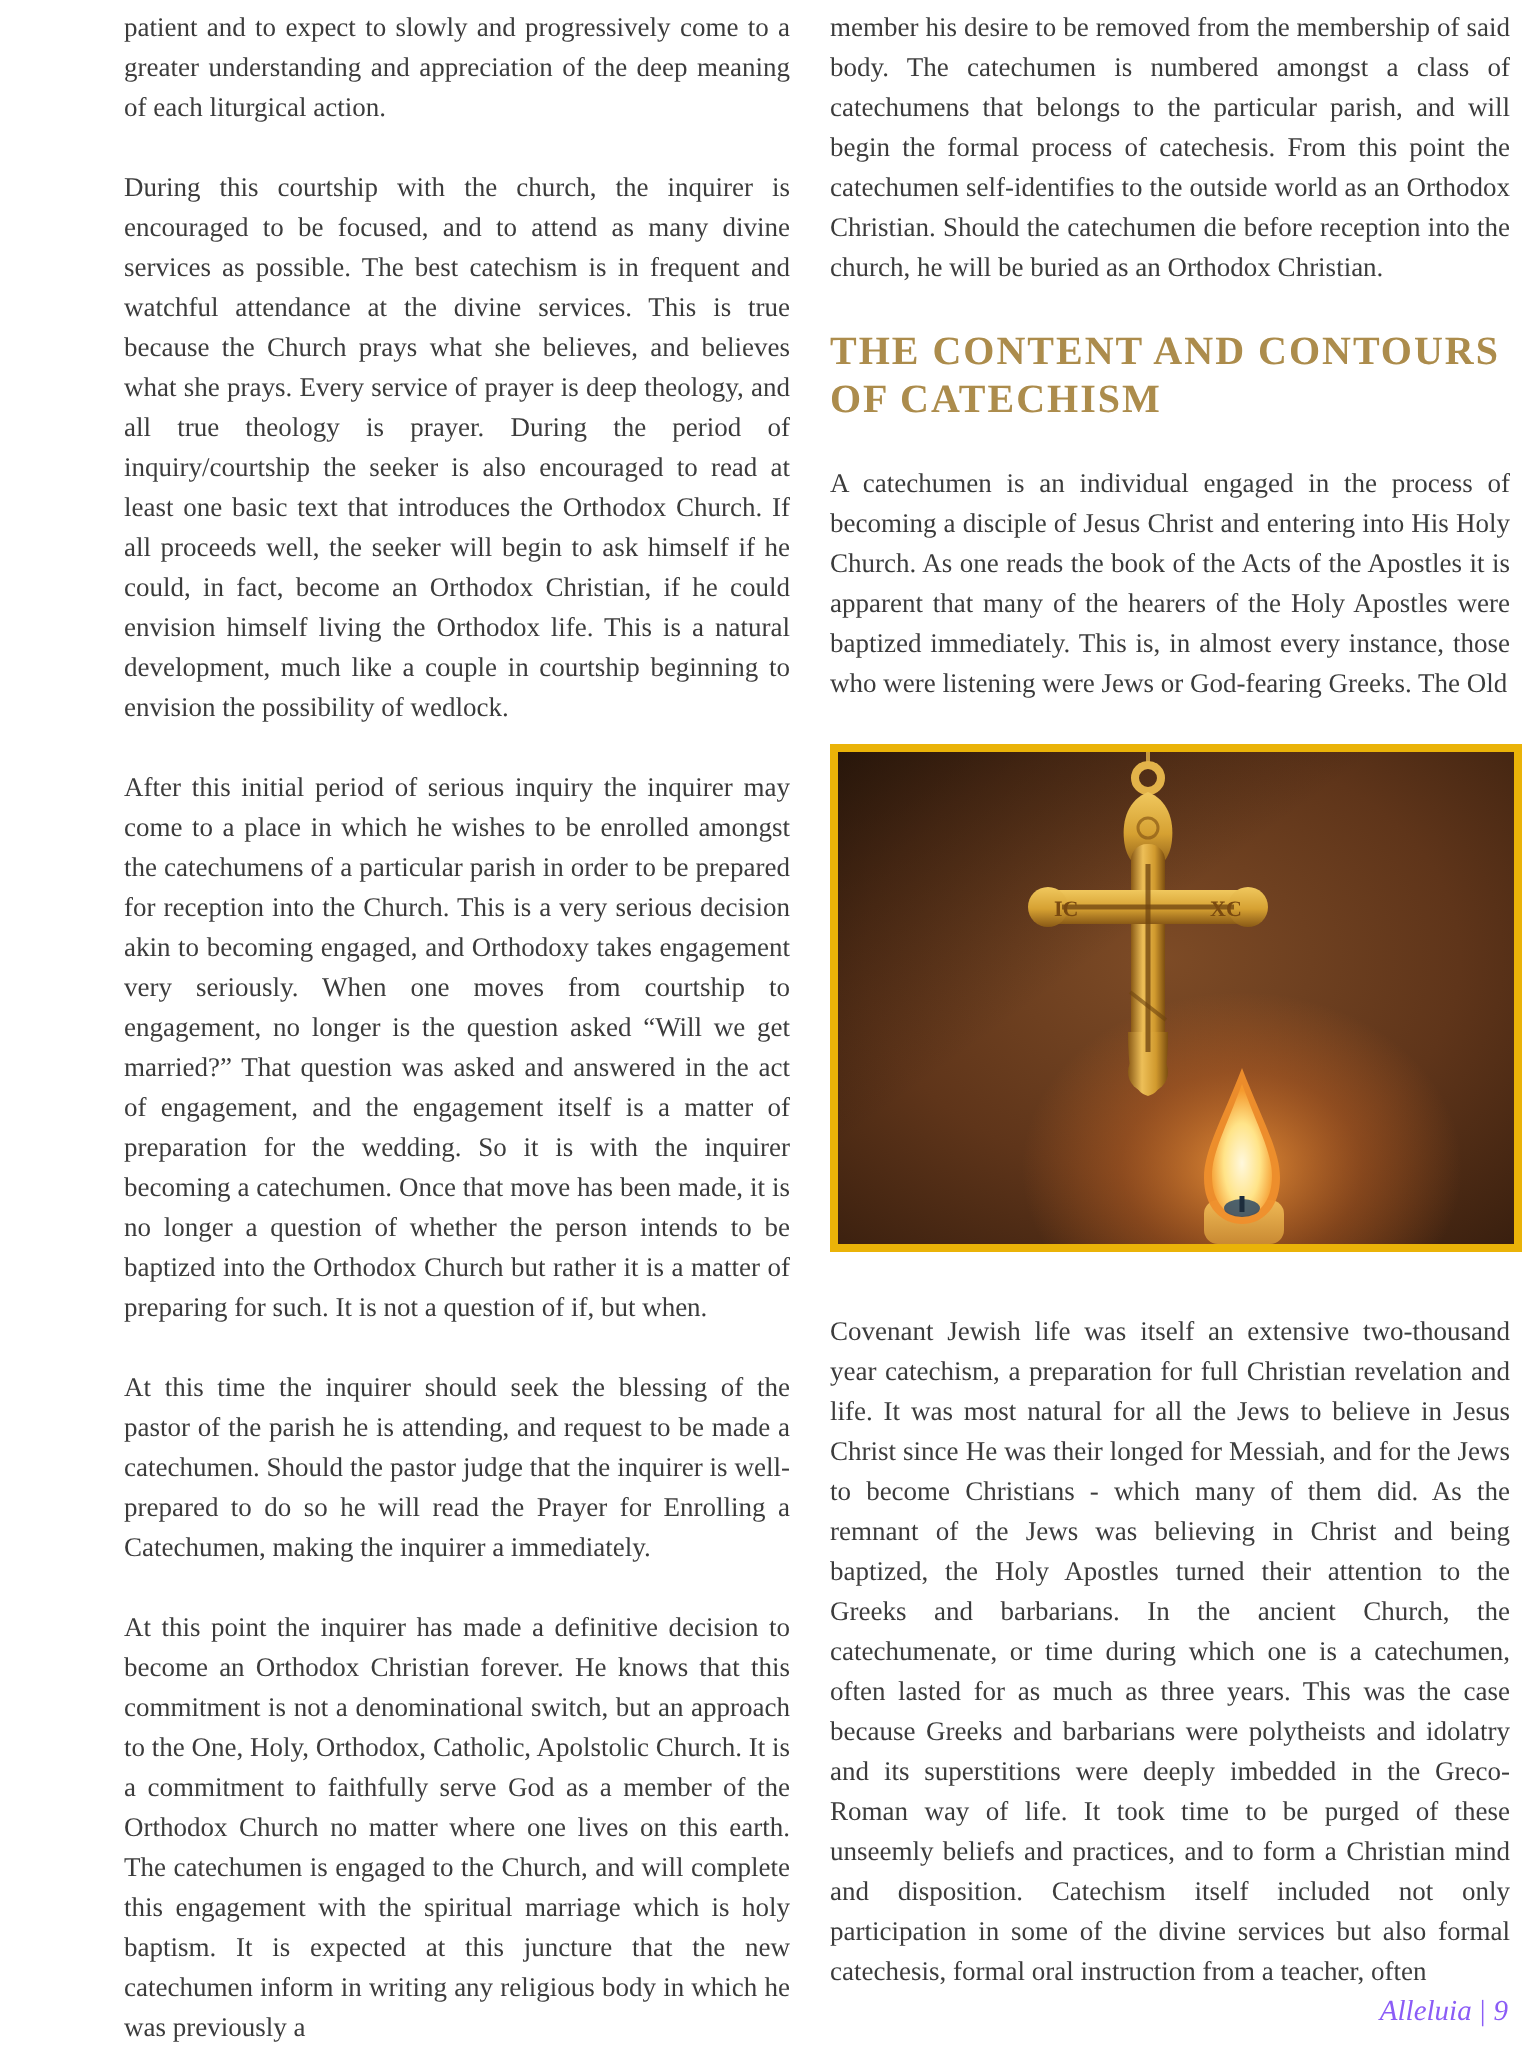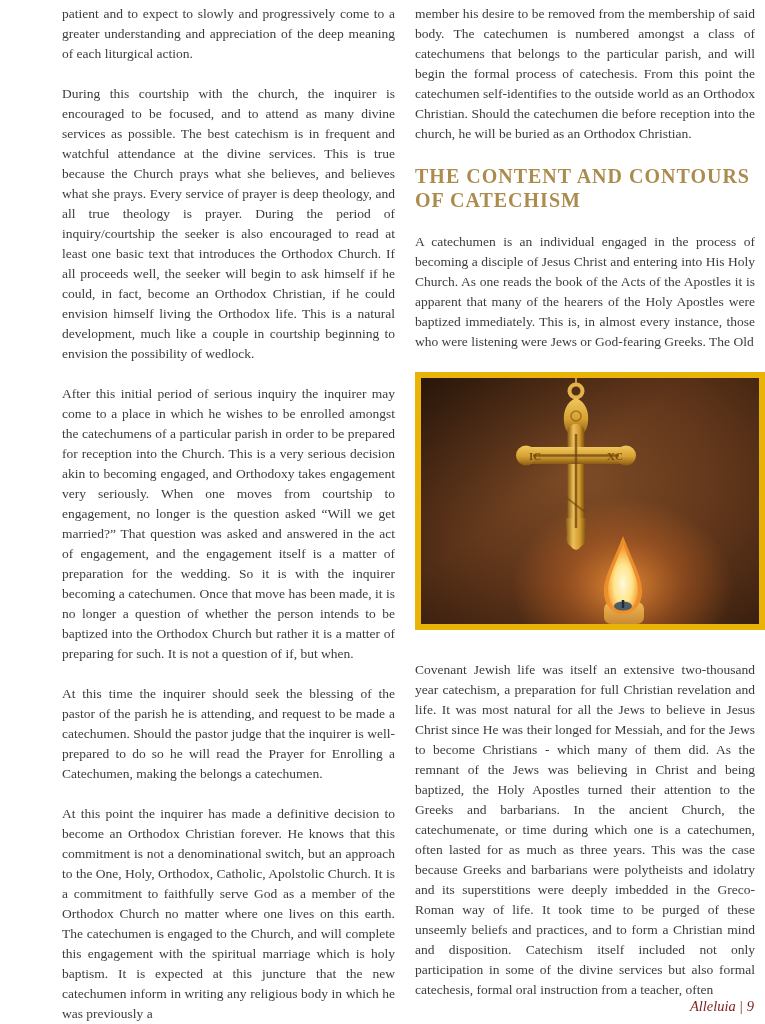--- a/index.html
+++ b/index.html
@@ -35,49 +35,49 @@
     line-height:24px;
     letter-spacing:1px;
     color:#ac8c4c;
     margin:14px 0 20px 0;
     text-align:left;
   }
   figure.photo{
     margin:0 0 30px 0;
     padding:0;
     width:338px;height:246px;
-    border:6px solid #eab308;
+    border:4px solid #eab308;
     line-height:0;
   }
   .page-footer{
     position:absolute;
     top:997px;
     right:11px;
     font-size:14.5px;
     line-height:18px;
-    color:#7f1d1d;
+    color:#8b5cf6;
     font-style:italic;
   }
   .page-footer .sep{
     font-style:normal;
     padding:0 4px;
   }
 </style>
 </head>
 <body>
 
 <div class="page">
 
   <div class="columns">
 
     <div class="col col-left">
       <p>patient and to expect to slowly and progressively come to a greater understanding and appreciation of the deep meaning of each liturgical action.</p>
       <p>During this courtship with the church, the inquirer is encouraged to be focused, and to attend as many divine services as possible. The best catechism is in frequent and watchful attendance at the divine services. This is true because the Church prays what she believes, and believes what she prays.  Every service of prayer is deep theology, and all true theology is prayer. During the period of inquiry/courtship the seeker is also encouraged to read at least one basic text that introduces the Orthodox Church.  If all proceeds well, the seeker will begin to ask himself if he could, in fact, become an Orthodox Christian, if he could envision himself living the Orthodox life. This is a natural development, much like a couple in courtship beginning to envision the possibility of wedlock.</p>
       <p>After this initial period of serious inquiry the inquirer may come to a place in which he wishes to be enrolled amongst the catechumens of a particular parish in order to be prepared for reception into the Church. This is a very serious decision akin to becoming engaged, and Orthodoxy takes engagement very seriously. When one moves from courtship to engagement, no longer is the question asked “Will we get married?” That question was asked and answered in the act of engagement, and the engagement itself is a matter of preparation for the wedding. So it is with the inquirer becoming a catechumen. Once that move has been made, it is no longer a question of whether the person intends to be baptized into the Orthodox Church but rather it is a matter of preparing for such. It is not a question of if, but when.</p>
-      <p>At this time the inquirer should seek the blessing of the pastor of the parish he is attending, and request to be made a catechumen. Should the pastor judge that the inquirer is well-prepared to do so he will read the Prayer for Enrolling a Catechumen, making the belongs a catechumen.</p>
+      <p>At this time the inquirer should seek the blessing of the pastor of the parish he is attending, and request to be made a catechumen. Should the pastor judge that the inquirer is well-prepared to do so he will read the Prayer for Enrolling a Catechumen, making the inquirer a immediately.</p>
       <p>At this point the inquirer has made a definitive decision to become an Orthodox Christian forever. He knows that this commitment is not a denominational switch, but an approach to the One, Holy, Orthodox, Catholic, Apolstolic Church. It is a commitment to faithfully serve God as a member of the Orthodox Church no matter where one lives on this earth. The catechumen is engaged to the Church, and will complete this engagement with the spiritual marriage which is holy baptism. It is expected at this juncture that the new catechumen inform in writing any religious body in which he was previously a</p>
     </div>
 
     <div class="col col-right">
       <p>member his desire to be removed from the membership of said body. The catechumen is numbered amongst a class of catechumens that belongs to the particular parish, and will begin the formal process of catechesis. From this point the catechumen self-identifies to the outside world as an Orthodox Christian. Should the catechumen die before reception into the church, he will be buried as an Orthodox Christian.</p>
 
       <h2 class="section-heading">THE CONTENT AND CONTOURS OF CATECHISM</h2>
 
       <p>A catechumen is an individual engaged in the process of becoming a disciple of Jesus Christ and entering into His Holy Church. As one reads the book of the Acts of the Apostles it is apparent that many of the hearers of the Holy Apostles were baptized immediately. This is, in almost every instance, those who were listening were Jews or God-fearing Greeks. The Old</p>
 

